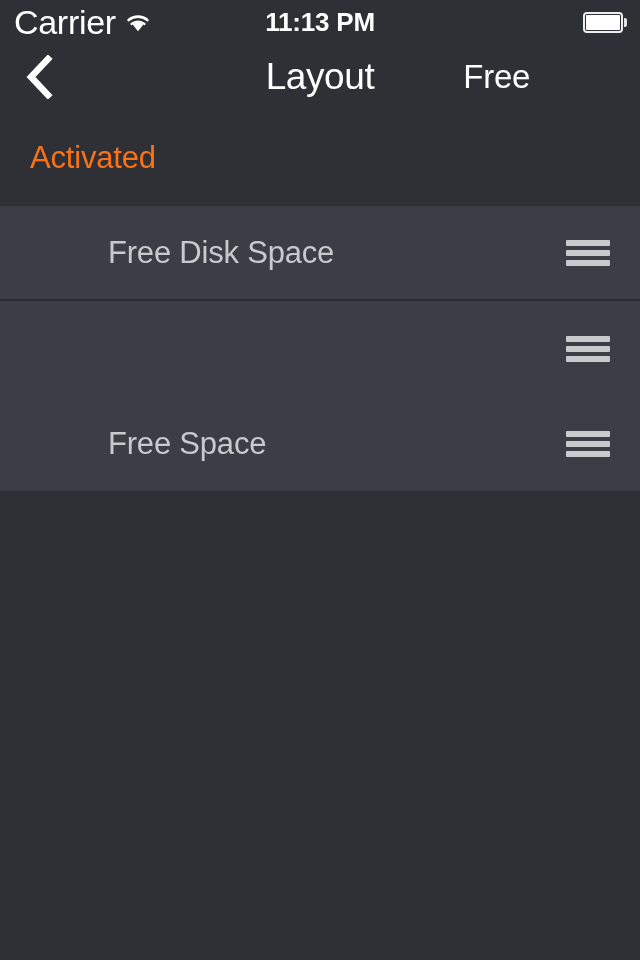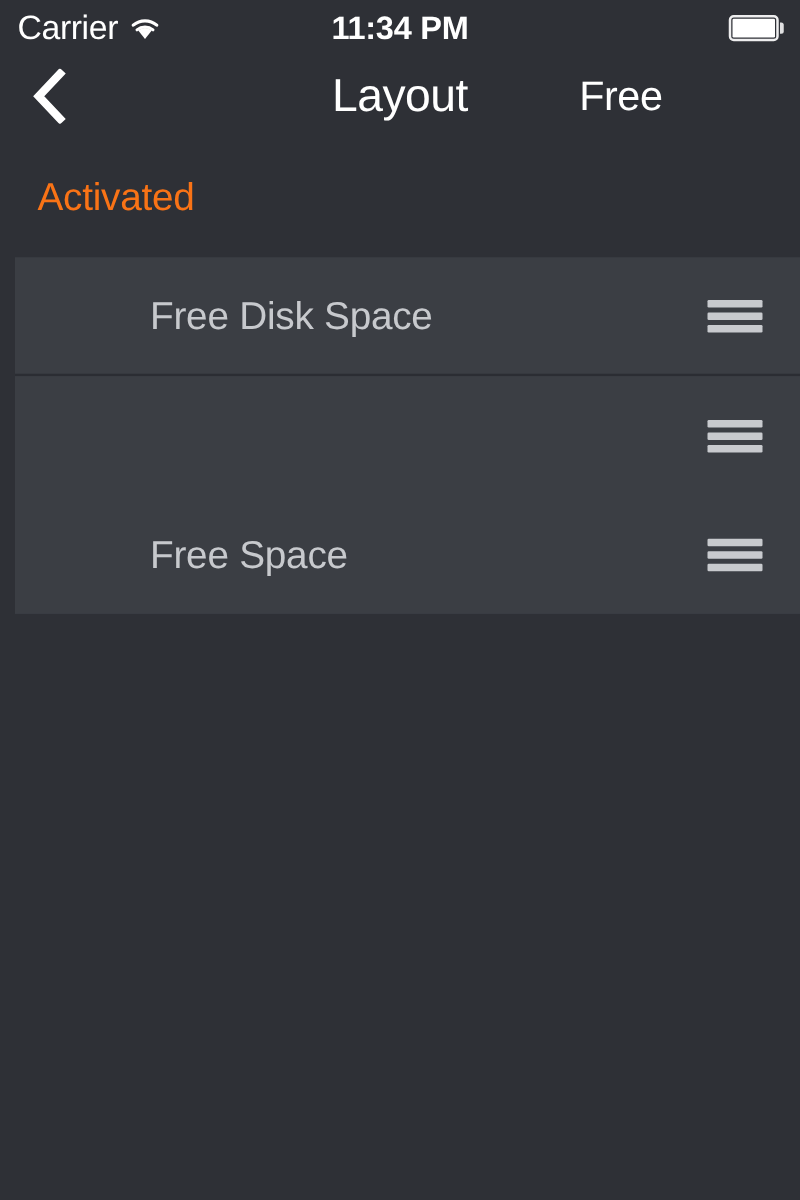--- a/index.html
+++ b/index.html
@@ -14,21 +14,21 @@
 
   
   .statusbar {
     position:absolute; top:0; left:0; width:640px; height:44px;
     background:#2e3036;
   }
   .sb-left {
     position:absolute; left:14px; top:0; height:44px;
     display:flex; align-items:center; gap:9px;
   }
-  .sb-carrier { color:#ffffff; font-size:27px; letter-spacing:-0.3px; line-height:1; }
+  .sb-carrier { color:#ffffff; font-size:34px; letter-spacing:-0.3px; line-height:1; }
   .wifi-icon { display:block; width:26px; height:20px; }
   .sb-time {
     position:absolute; left:0; top:0; width:640px; height:44px;
     display:flex; align-items:center; justify-content:center;
     color:#ffffff; font-size:26px; font-weight:bold; letter-spacing:-0.2px;
   }
   .sb-right {
     position:absolute; right:13px; top:0; height:44px;
     display:flex; align-items:center;
   }
@@ -70,21 +70,21 @@
   
   .content {
     position:absolute; top:110px; left:0; width:640px; height:850px;
     background:#2e3036;
   }
   .section-header {
     height:96px; display:flex; align-items:center;
     padding-left:30px;
     color:#f97316; font-size:31px; font-weight:300; letter-spacing:-0.2px;
   }
-  .list-group { background:#3b3e44;margin-left:12px; }
+  .list-group { background:#3b3e44; }
   .row {
     position:relative; height:95px;
     background:#3b3e44;
     display:flex; align-items:center;
     border-bottom:2px solid #2b2d33;
   }
   .row:last-child { border-bottom:none; }
   .row-label {
     padding-left:108px;
     color:#c7c9cd; font-size:31px; font-weight:300; letter-spacing:-0.2px;
@@ -109,21 +109,21 @@
     <div class="sb-left">
       <span class="sb-carrier">Carrier</span>
       <span class="wifi-icon">
         <svg viewBox="0 0 26 20" width="26" height="20" aria-hidden="true">
           <path d="M13 19.2 L7.6 12.4 a8.6 8.6 0 0 1 10.8 0 Z" fill="#ffffff"></path>
           <path d="M3.6 8.1 a14.5 14.5 0 0 1 18.8 0" stroke="#ffffff" stroke-width="2.6" fill="none" stroke-linecap="round"></path>
           <path d="M6.6 11.9 a10.2 10.2 0 0 1 12.8 0" stroke="#ffffff" stroke-width="2.4" fill="none" stroke-linecap="round"></path>
         </svg>
       </span>
     </div>
-    <div class="sb-time">11:34 PM</div>
+    <div class="sb-time">11:13 PM</div>
     <div class="sb-right">
       <span class="battery">
         <span class="battery-body"></span>
         <span class="battery-fill"></span>
         <span class="battery-cap"></span>
       </span>
     </div>
   </div>
 
   <div class="navbar">

